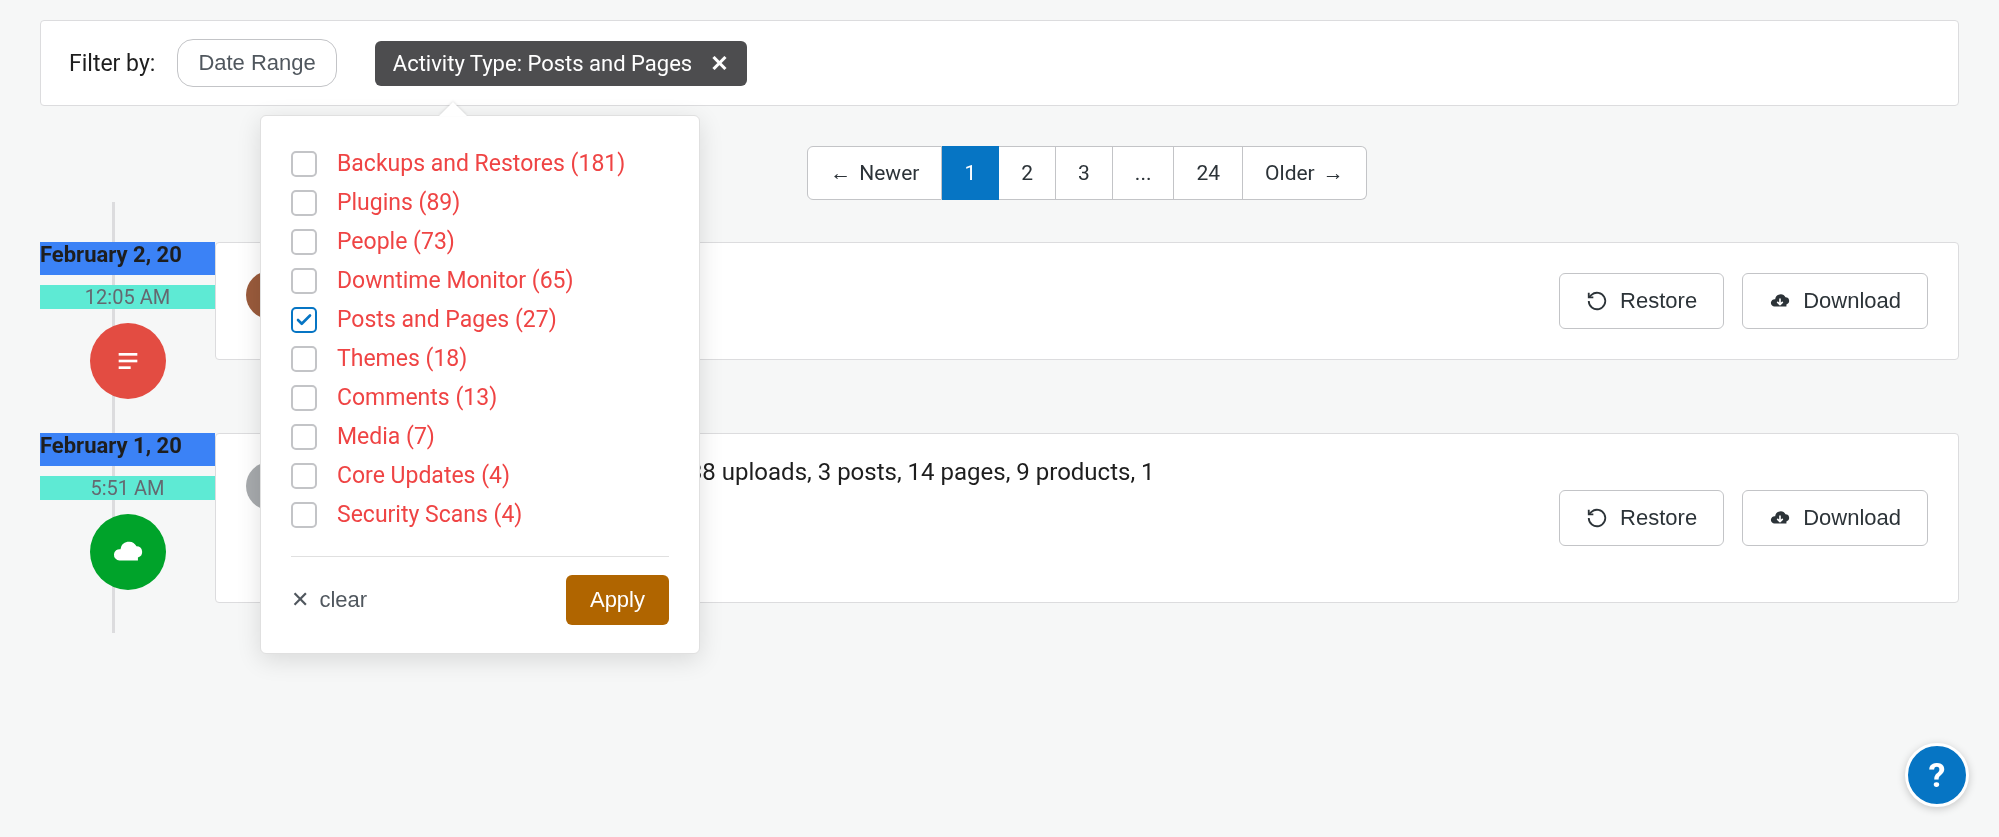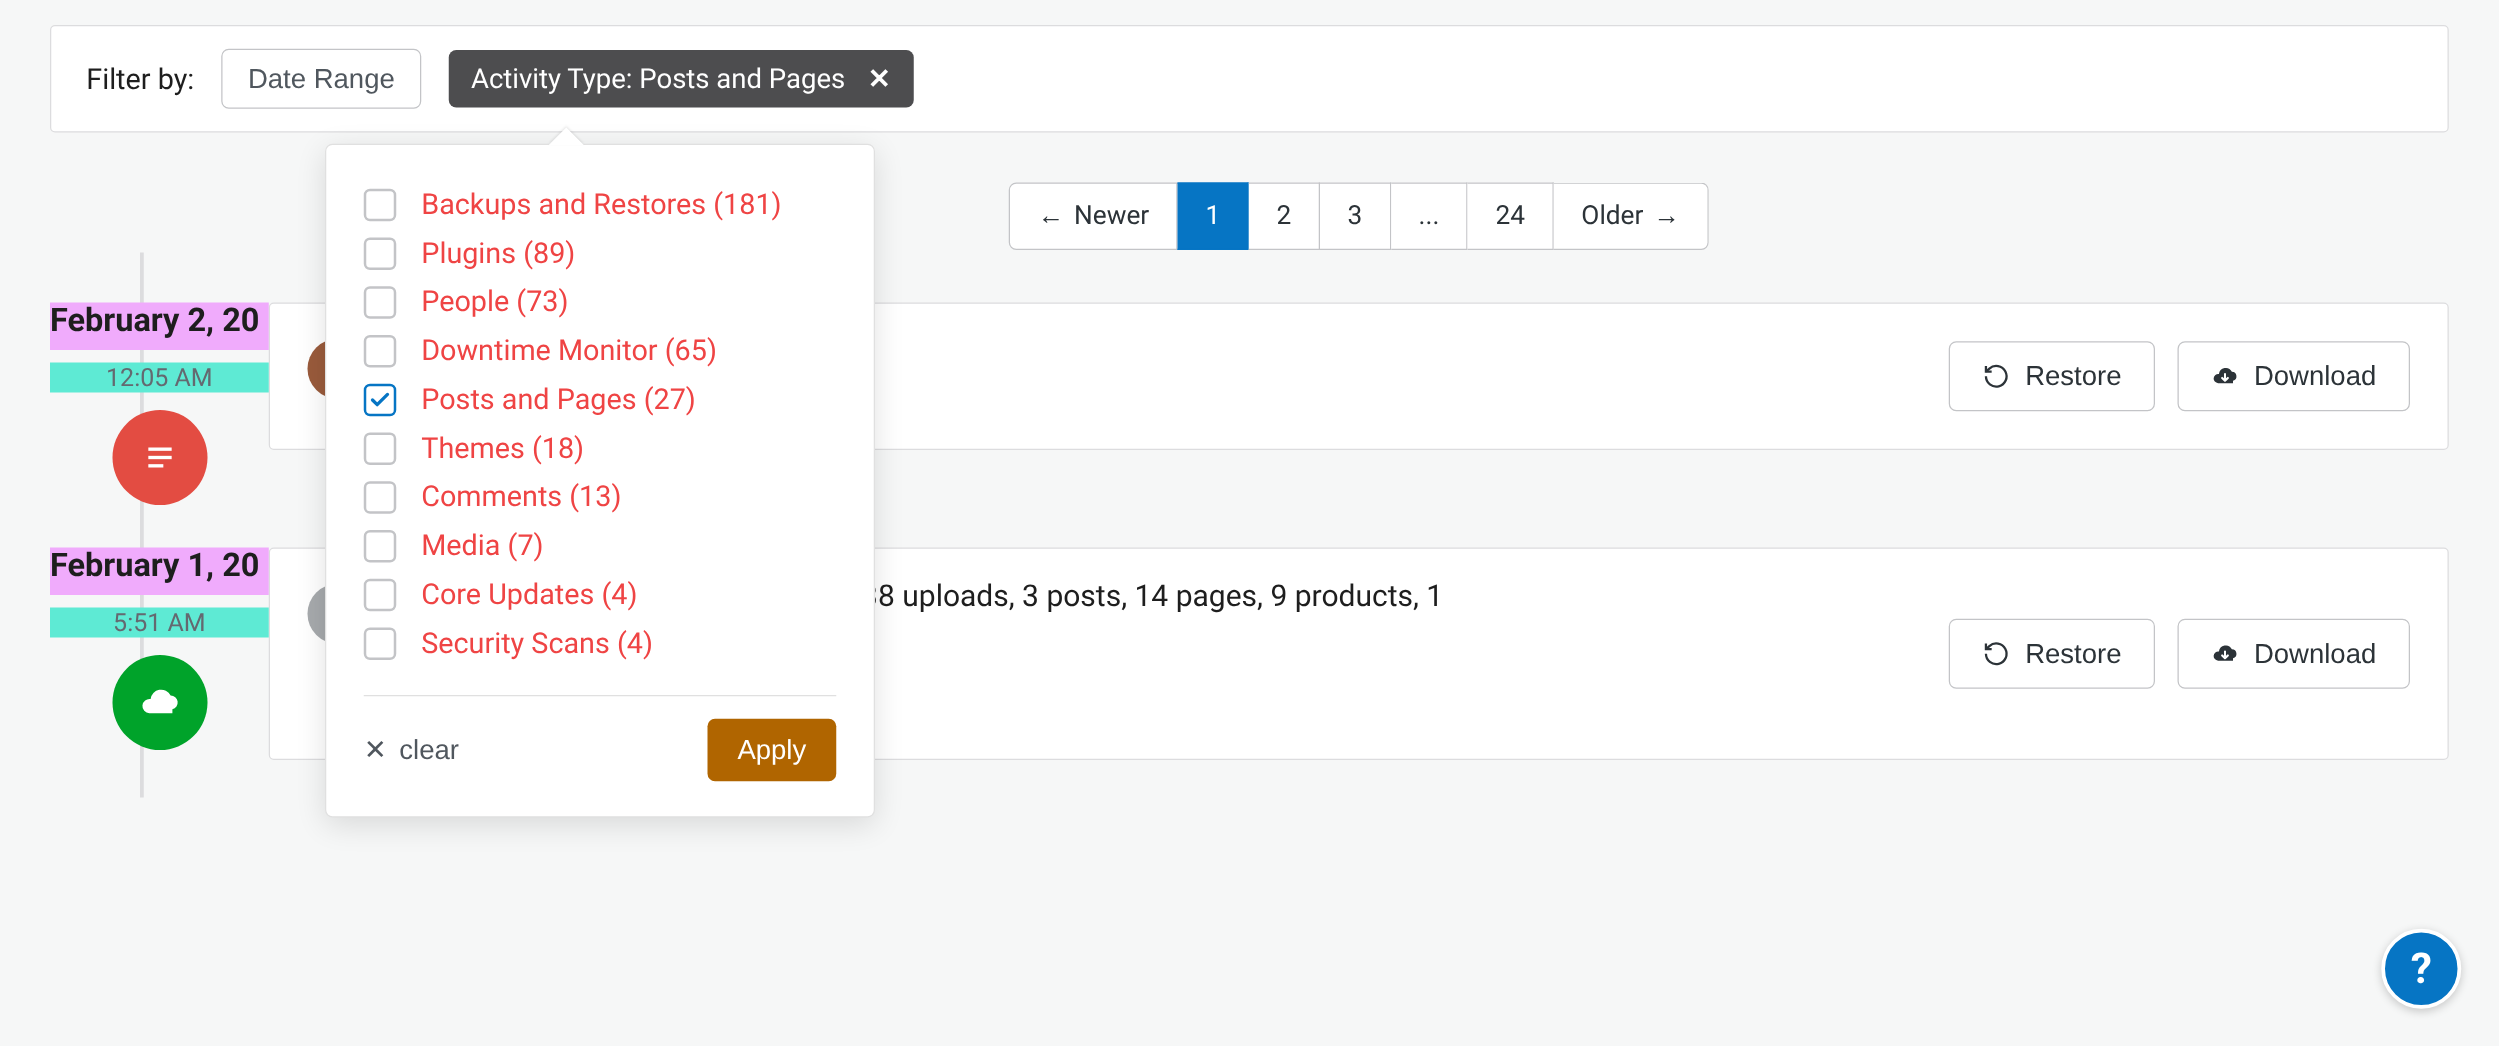--- a/index.html
+++ b/index.html
@@ -1,34 +1,34 @@
 <!DOCTYPE html>
 <html><head>
 <meta charset="utf-8">
 <style>
 * { box-sizing: border-box; margin: 0; padding: 0; }
 body { font-family: -apple-system, BlinkMacSystemFont, "Segoe UI", Roboto, sans-serif; background: #f6f7f7; color: #1e1e1e; }
 .page { width: 1999px; height: 837px; position: relative; padding: 20px 40px 0 40px; }
 
 .filter-bar { background: #fff; border: 1px solid #dcdcde; border-radius: 4px; padding: 18px 28px; display: flex; align-items: center; gap: 22px; font-size: 23px; }
-.filter-btn { border: 1px solid #c3c4c7; background: #fff; border-radius: 6px; padding: 10px 20px; font-size: 22px; color: #50575e; cursor: pointer; }
-.filter-chip { background: #4d4d4f; color: #fff; border-radius: 6px; padding: 10px 18px; font-size: 22px; display: inline-flex; align-items: center; gap: 18px; cursor: pointer; }
+.filter-btn { border: 1px solid #c3c4c7; background: #fff; border-radius: 16px; padding: 10px 20px; font-size: 22px; color: #50575e; cursor: pointer; }
+.filter-chip { background: #4d4d4f; color: #fff; border-radius: 6px; padding: 10px 18px; font-size: 22px; display: inline-flex; align-items: center; gap: 18px; cursor: pointer; margin-left: 16px; }
 .filter-chip .x { font-weight: bold; cursor: pointer; }
 
 .dropdown { position: absolute; left: 260px; top: 115px; width: 440px; background: #fff; border: 1px solid #e0e0e0; border-radius: 6px; box-shadow: 0 6px 24px rgba(0,0,0,0.12); z-index: 50; padding: 28px 30px 28px 30px; }
 .dropdown::before { content:""; position:absolute; top:-14px; left:178px; width:0;height:0; border-left:14px solid transparent; border-right:14px solid transparent; border-bottom:14px solid #fff; filter: drop-shadow(0 -1px 1px rgba(0,0,0,0.1));}
 .dd-row { display:flex; align-items:center; gap: 20px; font-size:23px; color:#ef4444; padding:6px 0; cursor:pointer;}
 .cb { width:26px; height:26px; border:2px solid #c3c4c7; border-radius:5px; flex-shrink:0; display:flex;align-items:center;justify-content:center; }
 .cb.checked { background:#fff; border-color:#0675c4; color:#0675c4; }
 .cb.checked svg { stroke:#0675c4; }
 .dd-sep { border:none; border-top:1px solid #e0e0e0; margin:22px 0 18px 0; }
 .dd-actions { display:flex; align-items:center; justify-content:space-between; }
 .clear-btn { background:none; border:none; font-size:22px; color:#50575e; display:inline-flex; align-items:center; gap:10px; cursor:pointer;}
 .apply-btn { background:#b06500; color:#fff; border:none; border-radius:6px; padding:12px 24px; font-size:22px; cursor:pointer;}
-.date-head { font-size:26px; font-weight:700; color:#1e1e1e; background:#f0abfc; position:relative; z-index:1; padding-bottom:8px;}
+.date-head { font-size:22px; font-weight:700; color:#1e1e1e; background:#3b82f6; position:relative; z-index:1; padding-bottom:8px;}
 .tl-time { font-size:20px; color:#646970; text-align:center; margin-top:10px; background:#5eead4; position:relative; z-index:1;}
 .tl-dot { width:76px; height:76px; border-radius:50%; margin:14px auto; display:flex;align-items:center;justify-content:center; position:relative; z-index:1; }
 .tl-dot.red { background:#e34c42; }
 .tl-dot.green { background:#00a32a; }
 .pager { display:flex; justify-content:center; gap:0; height: 54px; margin-bottom: 30px; margin-top: 4px;}
 .pager-seg { border:1px solid #c3c4c7; background:#fff; padding:11px 22px; font-size:21px; color:#2c3338; cursor:pointer; display:inline-flex;align-items:center;gap:8px;}
 .pager-seg.first { border-radius:6px 0 0 6px;}
 .pager-seg.last { border-radius:0 6px 6px 0;}
 .pager-seg + .pager-seg { border-left:none;}
 .pager-seg.active { background:#0675c4; color:#fff; border-color:#0675c4;}

